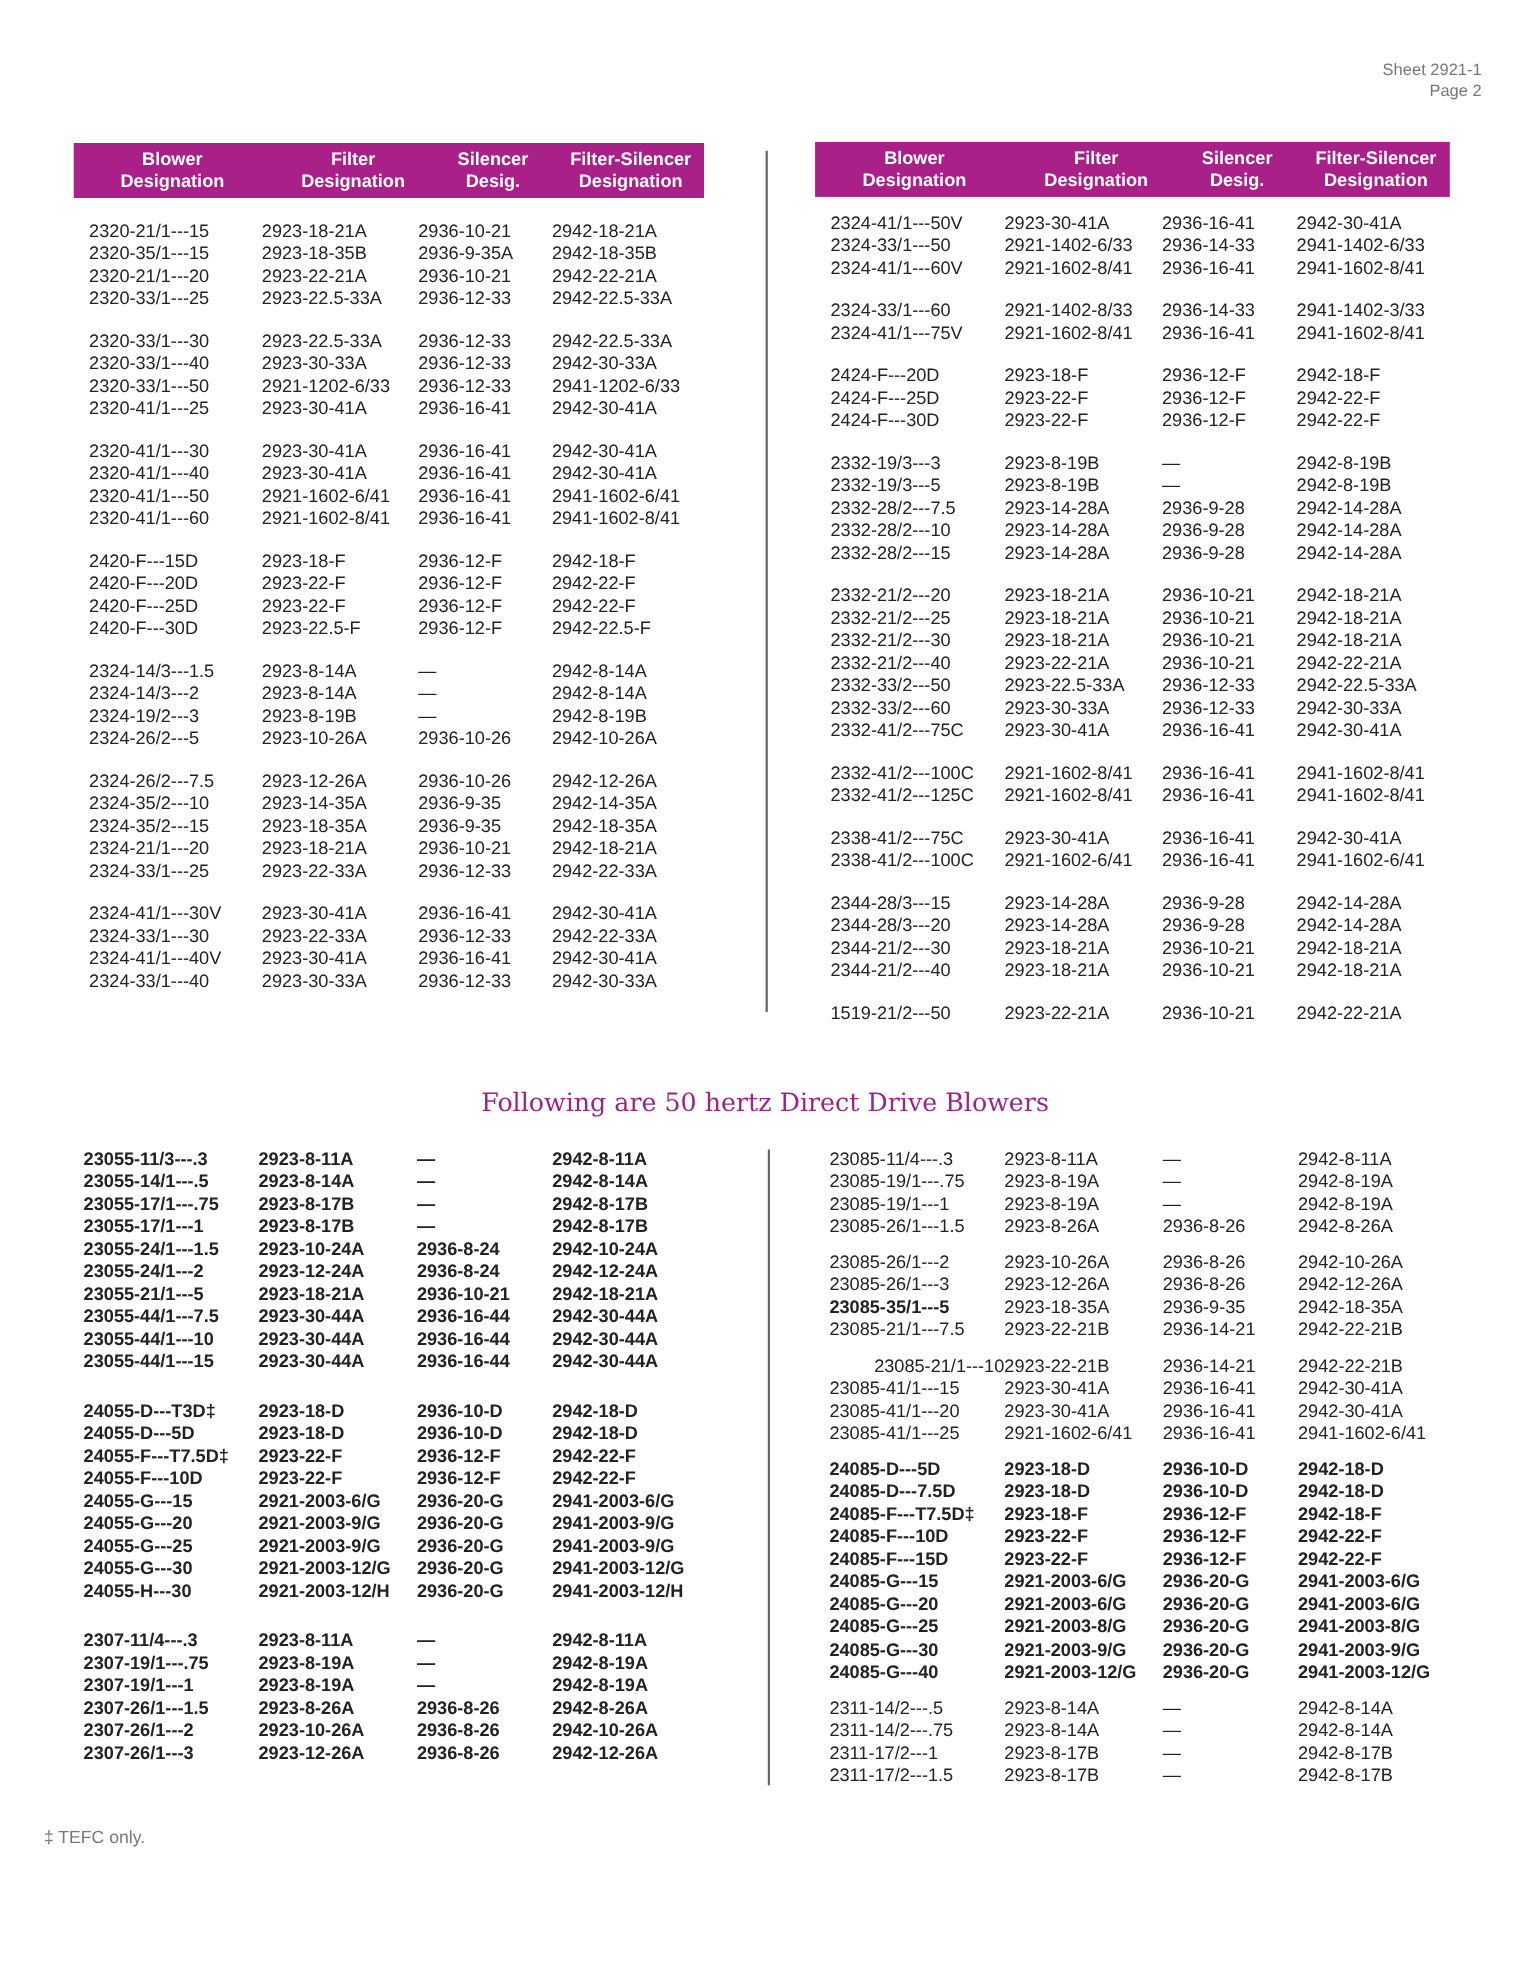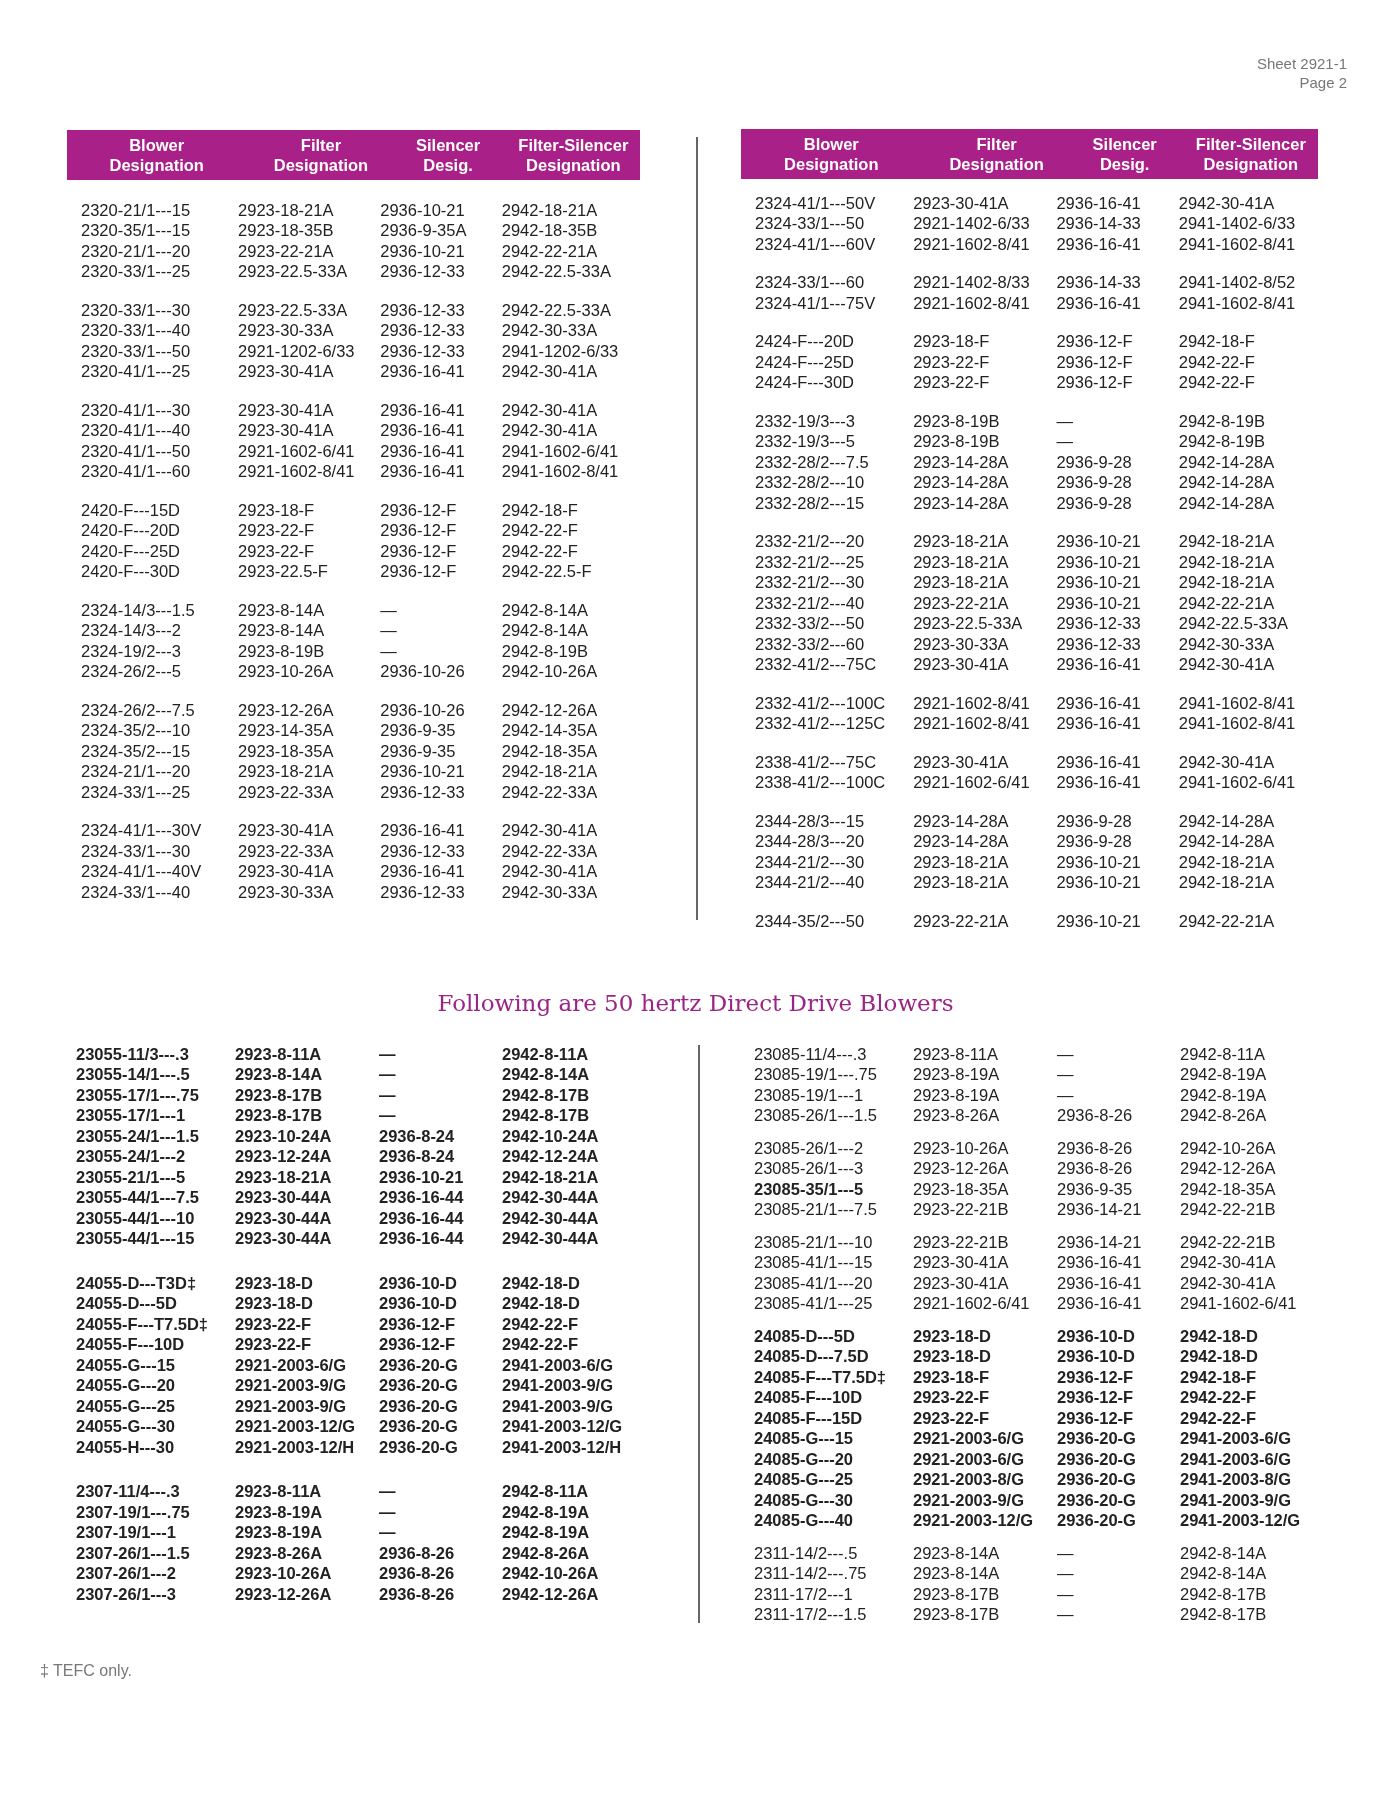--- a/index.html
+++ b/index.html
@@ -259,21 +259,21 @@
           <span class="c2">2921-1602-8/41</span>
           <span class="c3">2936-16-41</span>
           <span class="c4">2941-1602-8/41</span>
         </div>
       </div>
       <div class="group">
         <div class="row">
           <span class="c1">2324-33/1---60</span>
           <span class="c2">2921-1402-8/33</span>
           <span class="c3">2936-14-33</span>
-          <span class="c4">2941-1402-8/52</span>
+          <span class="c4">2941-1402-3/33</span>
         </div>
         <div class="row">
           <span class="c1">2324-41/1---75V</span>
           <span class="c2">2921-1602-8/41</span>
           <span class="c3">2936-16-41</span>
           <span class="c4">2941-1602-8/41</span>
         </div>
       </div>
       <div class="group">
         <div class="row">
@@ -420,21 +420,21 @@
         </div>
         <div class="row">
           <span class="c1">2344-21/2---40</span>
           <span class="c2">2923-18-21A</span>
           <span class="c3">2936-10-21</span>
           <span class="c4">2942-18-21A</span>
         </div>
       </div>
       <div class="group">
         <div class="row">
-          <span class="c1">2344-35/2---50</span>
+          <span class="c1">1519-21/2---50</span>
           <span class="c2">2923-22-21A</span>
           <span class="c3">2936-10-21</span>
           <span class="c4">2942-22-21A</span>
         </div>
       </div>
     </div>
 </div>
 
 <div class="subtitle">Following are 50 hertz Direct Drive Blowers</div>
 
@@ -650,21 +650,21 @@
         </div>
         <div class="row">
           <span class="c1" style="padding-left: 12px;">23085-21/1---7.5</span>
           <span class="c2">2923-22-21B</span>
           <span class="c3">2936-14-21</span>
           <span class="c4">2942-22-21B</span>
         </div>
       </div>
       <div class="group" style="margin-bottom: 12px;">
         <div class="row">
-          <span class="c1" style="padding-left: 12px;">23085-21/1---10</span>
+          <span class="c1" style="padding-left: 12px; text-align: right;">23085-21/1---10</span>
           <span class="c2">2923-22-21B</span>
           <span class="c3">2936-14-21</span>
           <span class="c4">2942-22-21B</span>
         </div>
         <div class="row">
           <span class="c1" style="padding-left: 12px;">23085-41/1---15</span>
           <span class="c2">2923-30-41A</span>
           <span class="c3">2936-16-41</span>
           <span class="c4">2942-30-41A</span>
         </div>

